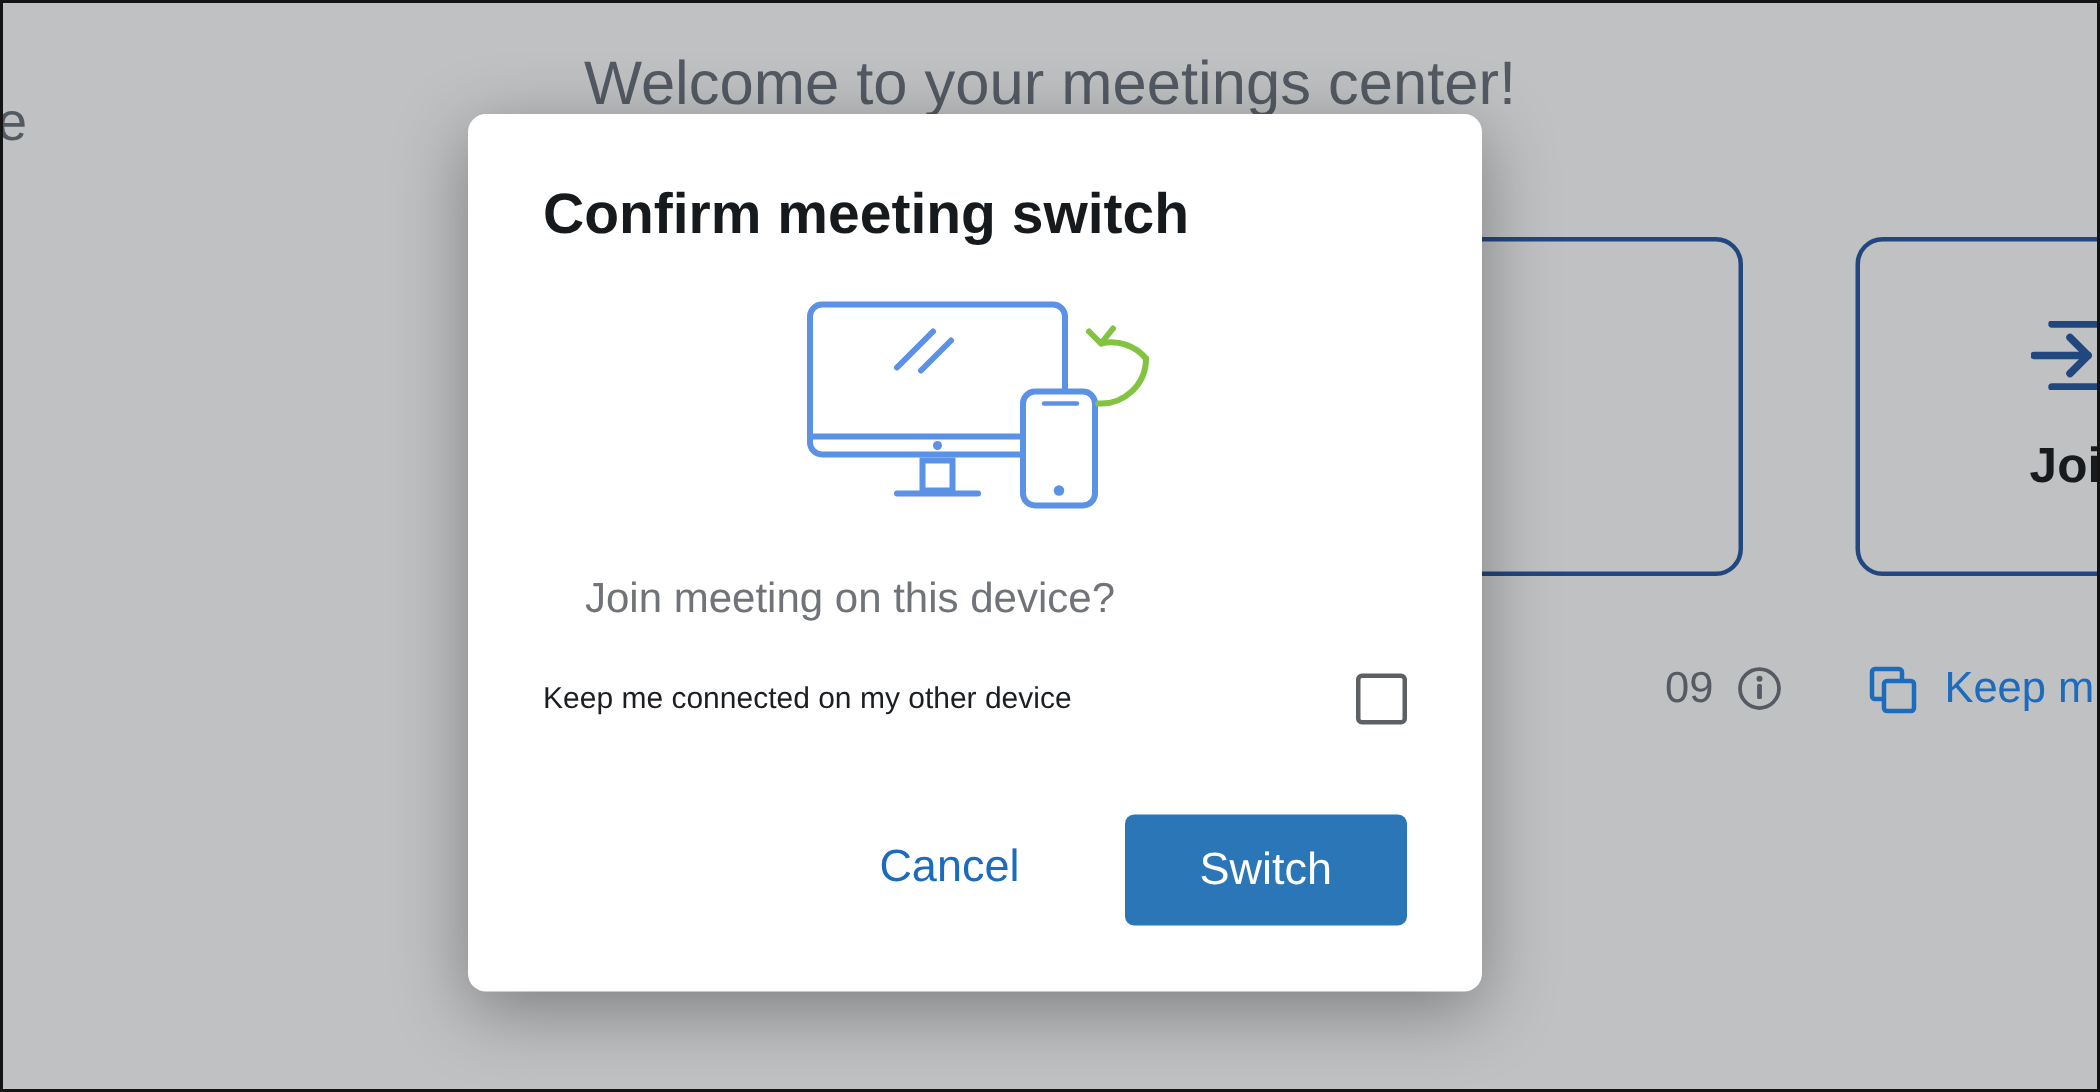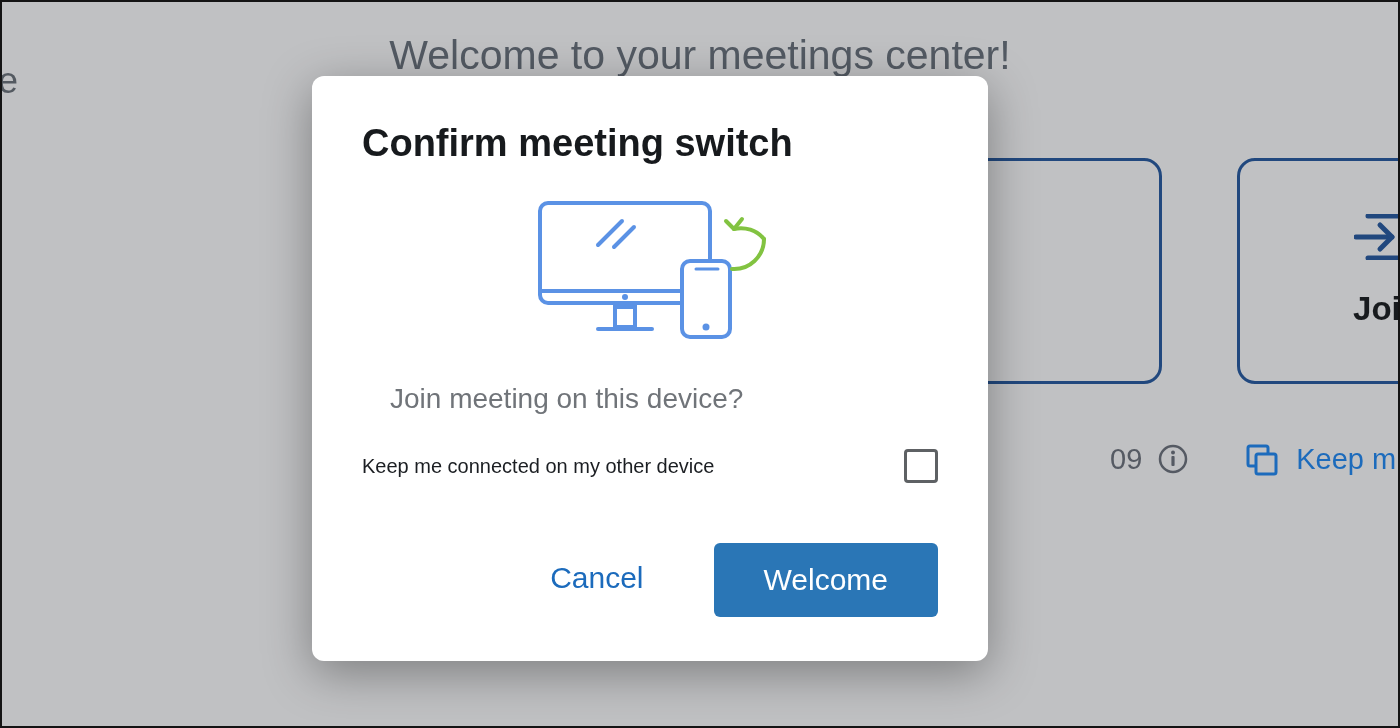--- a/index.html
+++ b/index.html
@@ -225,16 +225,16 @@
 
     <div class="question">Join meeting on this device?</div>
 
     <div class="checkbox-row">
       <span class="checkbox-label">Keep me connected on my other device</span>
       <div class="checkbox"></div>
     </div>
 
     <div class="modal-footer">
       <button class="btn btn-cancel">Cancel</button>
-      <button class="btn btn-switch">Welcome</button>
+      <button class="btn btn-switch">Switch</button>
     </div>
   </div>
 </div>
 
 </body></html>

